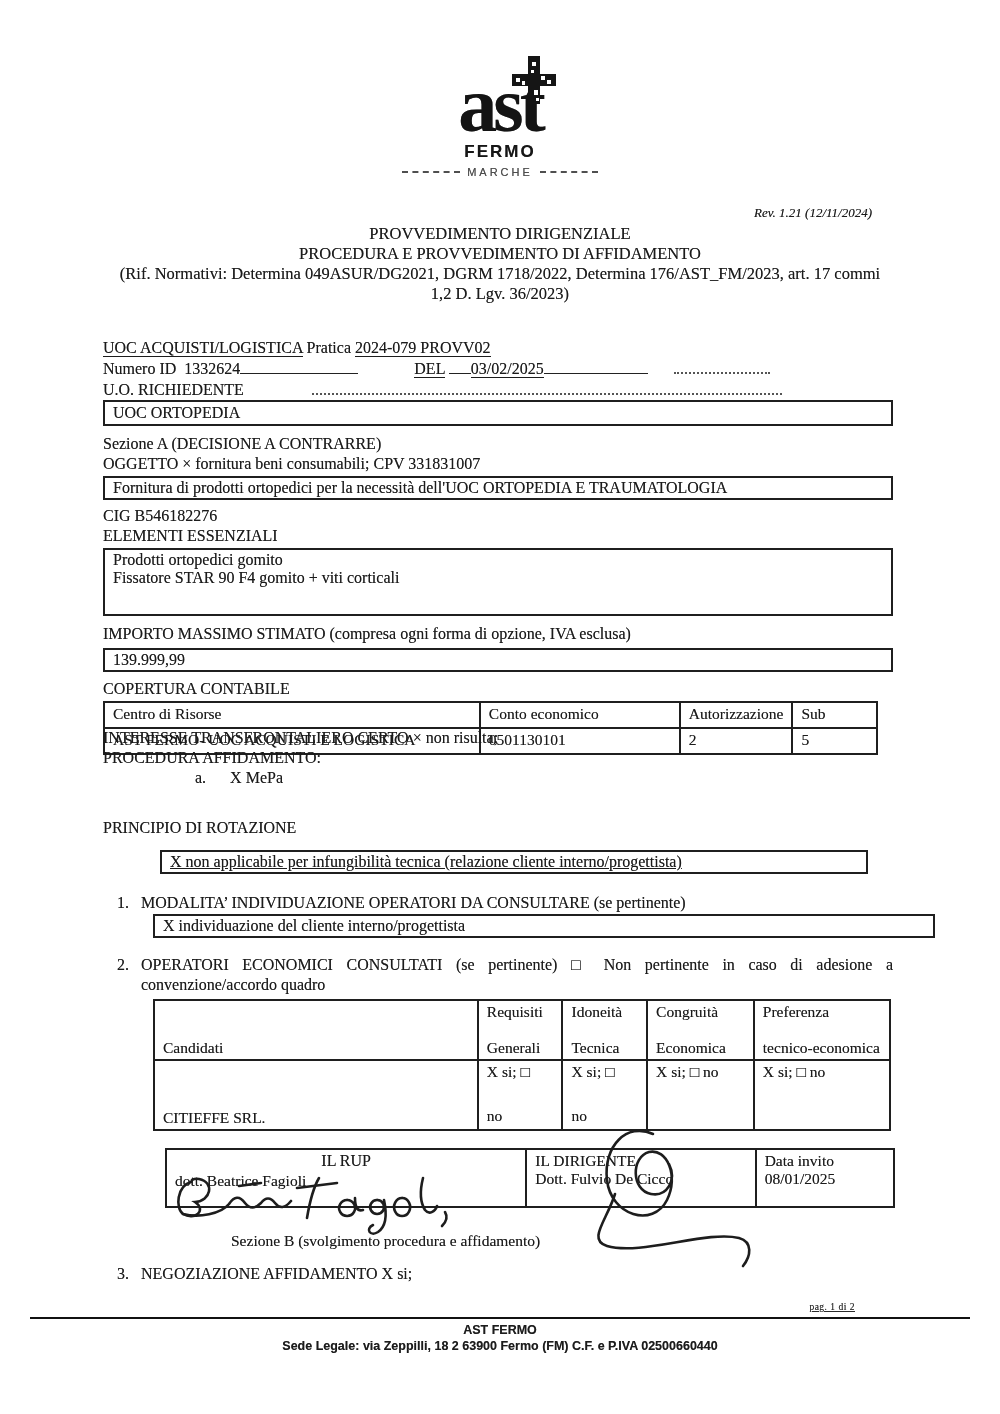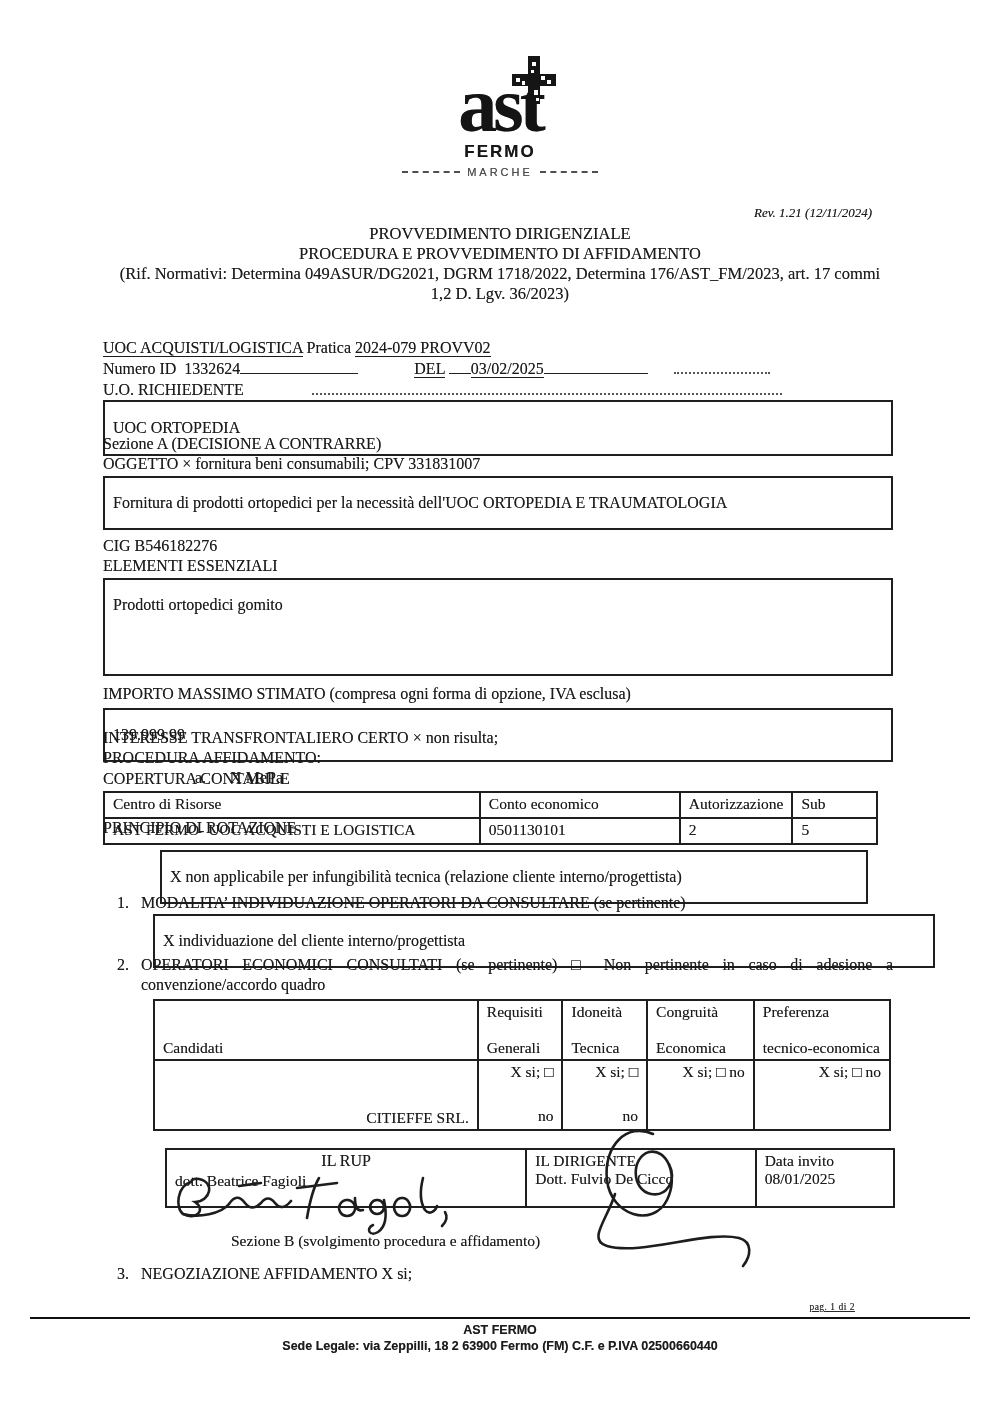--- a/index.html
+++ b/index.html
@@ -25,21 +25,21 @@
   
   .rev{position:absolute; right:128px; top:205px; font-style:italic; font-size:13px;}
   .title-block{position:absolute; left:0; top:224px; width:1000px; text-align:center;
     font-size:16.5px; line-height:20px;}
 
   
   .practice{position:absolute; top:338px; width:790px; font-size:16px; line-height:20px;}
   .u{border-bottom:1.5px solid #1b1b1b;}
   .fill-line{display:inline-block; border-bottom:1.5px solid #222; height:14px; vertical-align:baseline;}
   .dash-line{display:inline-block; border-bottom:2px dotted #555; height:14px; vertical-align:baseline;}
-  .box{border:2px solid #1f1f1f; padding:16px 8px; font-size:16px;}
+  .box{border:2px solid #1f1f1f; padding:1px 8px; font-size:16px;}
   .row-line{white-space:nowrap;}
 
   
   .line{font-size:16px; line-height:20px;}
   .sec{position:absolute; width:790px;}
   table{border-collapse:collapse; width:100%;}
   td,th{border:2px solid #1f1f1f; font-weight:normal; text-align:left;
     font-size:15.5px; padding:2px 8px; vertical-align:top;}
 
   .copertura td{height:20px;}
@@ -47,21 +47,21 @@
   .indent-box{margin-left:57px;}
 
   .num-item{display:flex; font-size:16px; line-height:20px;}
   .num-item .n{width:38px; flex:0 0 38px; padding-left:14px; box-sizing:border-box;}
   .num-item .t{flex:1;}
 
   .cand-table{table-layout:fixed;}
   .cand-table .hdr-cell{height:54px; vertical-align:top;}
   .cand-table .hdr-two{display:flex; flex-direction:column; justify-content:space-between; height:54px;}
   .cand-table .cand-hdr{vertical-align:bottom; height:54px;}
-  .cand-table .data-cell{height:64px;text-align:right;}
+  .cand-table .data-cell{height:64px;}
   .cand-table .data-two{display:flex; flex-direction:column; justify-content:space-between; height:62px;}
   .cand-table .cand-name{vertical-align:bottom;}
 
   .sig-table{table-layout:fixed;}
   .sig-table td{height:52px; position:relative; overflow:visible;}
   .sig-rup-title{text-align:center; font-size:16px;}
   .sig-name{font-size:15.5px; margin-top:2px;}
   .sig-svg{position:absolute; pointer-events:none;}
 
   .sezb{font-size:15.5px;}
@@ -144,20 +144,21 @@
     <div class="sec" style="top:434px">
       <div class="line">Sezione A (DECISIONE A CONTRARRE)</div>
       <div class="line">OGGETTO × fornitura beni consumabili;  CPV 331831007</div>
       <div class="box" style="margin-top:2px">
         <span>Fornitura di prodotti ortopedici per la necessità dell'UOC ORTOPEDIA E TRAUMATOLOGIA</span>
       </div>
       <div class="line" style="margin-top:6px">CIG B546182276</div>
       <div class="line">ELEMENTI ESSENZIALI</div>
       <div class="box" style="margin-top:2px; height:62px">
         <div>Prodotti ortopedici gomito</div>
+        <div>Fissatore STAR 90 F4 gomito + viti corticali</div>
       </div>
       <div class="line" style="margin-top:8px">IMPORTO MASSIMO STIMATO (compresa ogni forma di opzione, IVA esclusa)</div>
       <div class="box" style="margin-top:4px">
         <span>139.999,99</span>
       </div>
       <div class="line" style="margin-top:7px">COPERTURA CONTABILE</div>
       <table class="copertura" style="width:775px; margin-top:2px">
         <colgroup>
             <col style="width:49%">
             <col style="width:26%">
@@ -186,21 +187,21 @@
       <div class="line">PROCEDURA AFFIDAMENTO:</div>
       <div class="line" style="padding-left:92px">
         <span>a.</span>
         <span style="display:inline-block;width:16px"></span>
         <span>X MePa</span>
       </div>
     </div>
 
     <div class="sec" style="top:818px">
       <div class="line">PRINCIPIO DI ROTAZIONE</div>
-      <div class="box indent-box" style="margin-top:12px; width:708px; box-sizing:border-box;">
+      <div class="box indent-box" style="margin-top:12px; width:708px; box-sizing:border-box;text-decoration:underline;">
         <span>X non applicabile per infungibilità tecnica (relazione cliente interno/progettista)</span>
       </div>
     </div>
 
     <div class="sec" style="top:893px">
       <div class="num-item">
         <span class="n">1.</span>
         <span class="t">MODALITA’ INDIVIDUAZIONE OPERATORI DA CONSULTARE (se pertinente)</span>
       </div>
       <div class="box" style="margin-left:50px; margin-top:1px; width:782px; box-sizing:border-box;">

